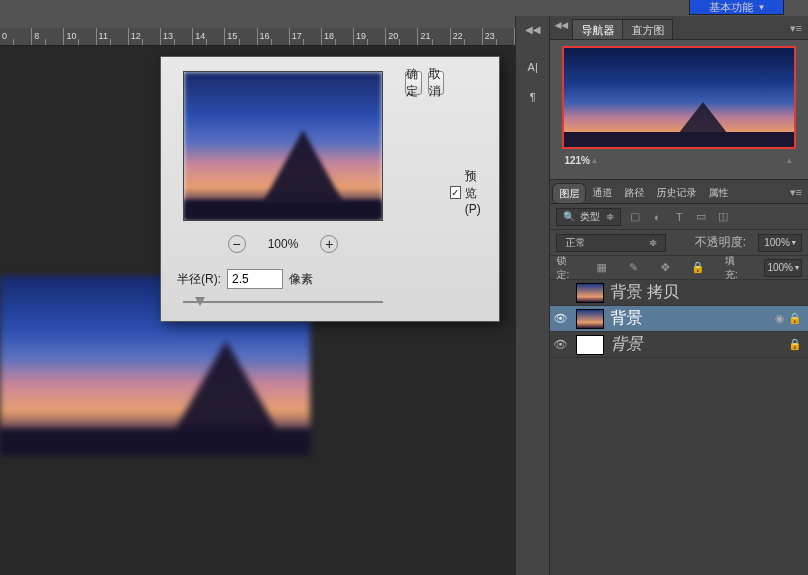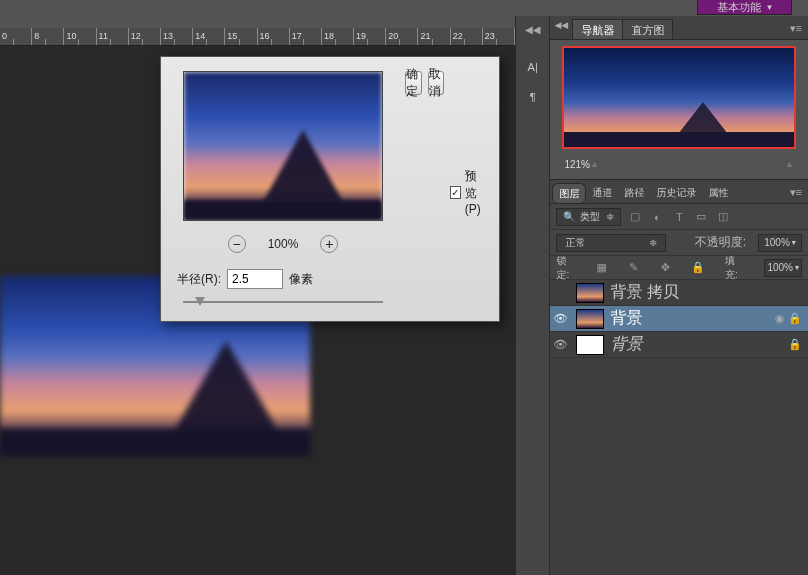--- a/index.html
+++ b/index.html
@@ -1,19 +1,19 @@
 <!DOCTYPE html>
 <html><head>
 <meta charset="utf-8">
 <style>
 * { margin: 0; padding: 0; box-sizing: border-box; font-family: "Microsoft YaHei", sans-serif; }
 body { width: 808px; height: 575px; background: #535353; overflow: hidden; position: relative; color: #ccc; font-size: 11px; }
 
 
-.workspace-dd { position: absolute; top: 0; right: 16px; width: 95px; height: 15px; background: #701a75; border: 1px solid #222; border-top: none; display: flex; align-items: center; justify-content: center; padding: 0 6px; }
+.workspace-dd { position: absolute; top: 0; right: 24px; width: 95px; height: 15px; background: #1d4ed8; border: 1px solid #222; border-top: none; display: flex; align-items: center; justify-content: center; padding: 0 6px; }
 .workspace-dd .chev { margin-left: 6px; font-size: 9px; }
 
 
 .right-dock { position: absolute; right: 0; top: 16px; bottom: 0; width: 293px; display: flex; }
 .dock-strip { width: 38px; background: #454545; border-left: 1px solid #2a2a2a; border-right: 1px solid #2a2a2a; display: flex; flex-direction: column; align-items: center; padding-top: 8px; }
 .dock-strip .collapse-arrow { font-size: 10px; color: #aaa; margin-bottom: 20px; }
 .dock-strip .strip-icon { width: 24px; height: 24px; display: flex; align-items: center; justify-content: center; color: #c8c8c8; margin-bottom: 6px; cursor: pointer; }
 
 .panels { flex: 1; display: flex; flex-direction: column; background: #535353; }
 
@@ -23,21 +23,21 @@
 .panel-tabs .menu { position: absolute; right: 6px; top: 6px; font-size: 11px; color: #aaa; cursor: pointer; }
 .tab { padding: 3px 8px; height: 20px; font-size: 11px; color: #ddd; background: #494949; border: 1px solid #2a2a2a; border-bottom: none; margin-right: -1px; cursor: pointer; }
 .tab.active { background: #535353; color: #fff; }
 
 
 .nav-body { height: 140px; background: #535353; border-bottom: 1px solid #2a2a2a; padding: 6px; display: flex; flex-direction: column; }
 .nav-thumb { flex: 1; margin: 0 6px 6px 6px; border: 2px solid #e53935; position: relative; overflow: hidden; }
 .nav-thumb .sky { position: absolute; inset: 0; background: linear-gradient(180deg, #0a1a4a 0%, #1b3a88 35%, #3d5fb0 55%, #b87a96 70%, #e89a6a 85%, #2a1a3a 100%); }
 .nav-thumb .peak { position: absolute; bottom: 0; left: 45%; width: 0; height: 0; border-left: 35px solid transparent; border-right: 35px solid transparent; border-bottom: 45px solid rgba(30,25,50,0.9); }
 .nav-thumb .ground { position: absolute; bottom: 0; left:0; right:0; height: 15px; background: #1a1530; }
-.nav-ctrl { height: 18px; display: flex; align-items: center; justify-content: space-between; padding: 0 8px; }
+.nav-ctrl { height: 18px; display: flex; justify-content: space-between; padding: 0 8px; font-weight: bold; }
 .nav-ctrl .zoom-pct { font-size: 10px; color: #ddd; }
 .nav-ctrl .slider-area { flex:1; margin: 0 10px; height: 8px; position: relative; }
 .nav-ctrl .tri { font-size: 9px; color: #777; }
 
 
 .layers-tabs { height: 24px; background: #424242; display: flex; align-items: flex-end; border-bottom: 1px solid #2a2a2a; position: relative; padding-left: 2px; }
 .layers-tabs .menu { position: absolute; right: 6px; top: 6px; font-size: 11px; color: #aaa; cursor: pointer; }
 .mini-tab { padding: 3px 6px; height: 20px; font-size: 10px; color: #ccc; cursor: pointer; border-radius: 6px; }
 .mini-tab.active { background: #535353; color: #fff; border: 1px solid #2a2a2a; border-bottom: none; }
 

